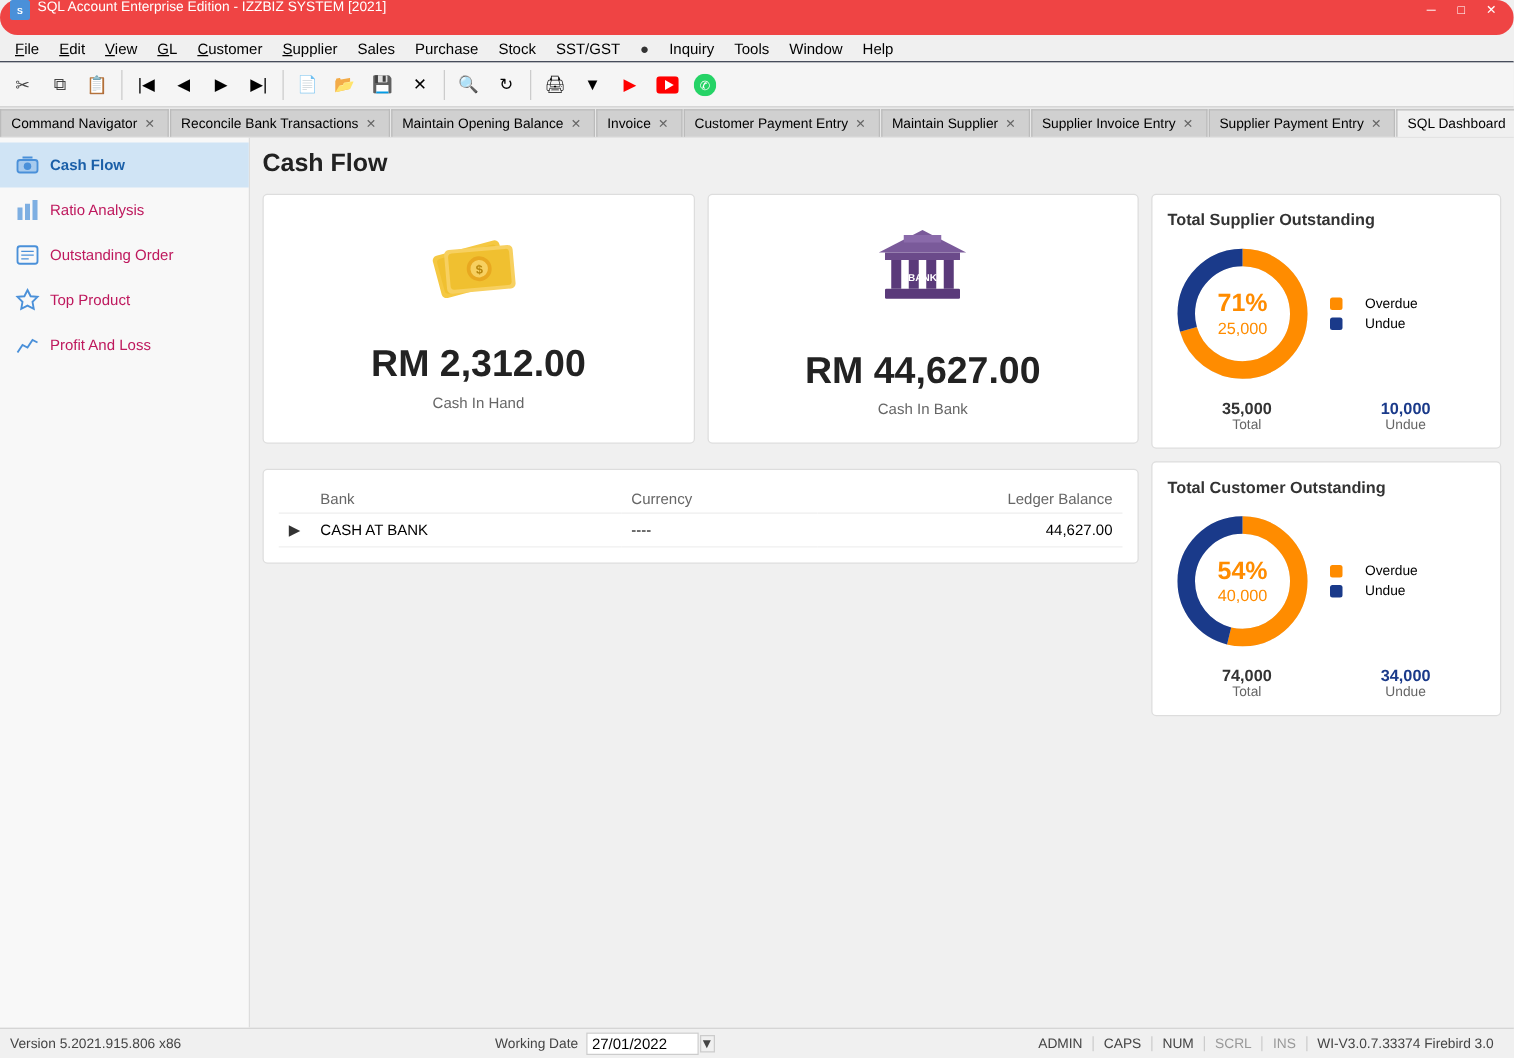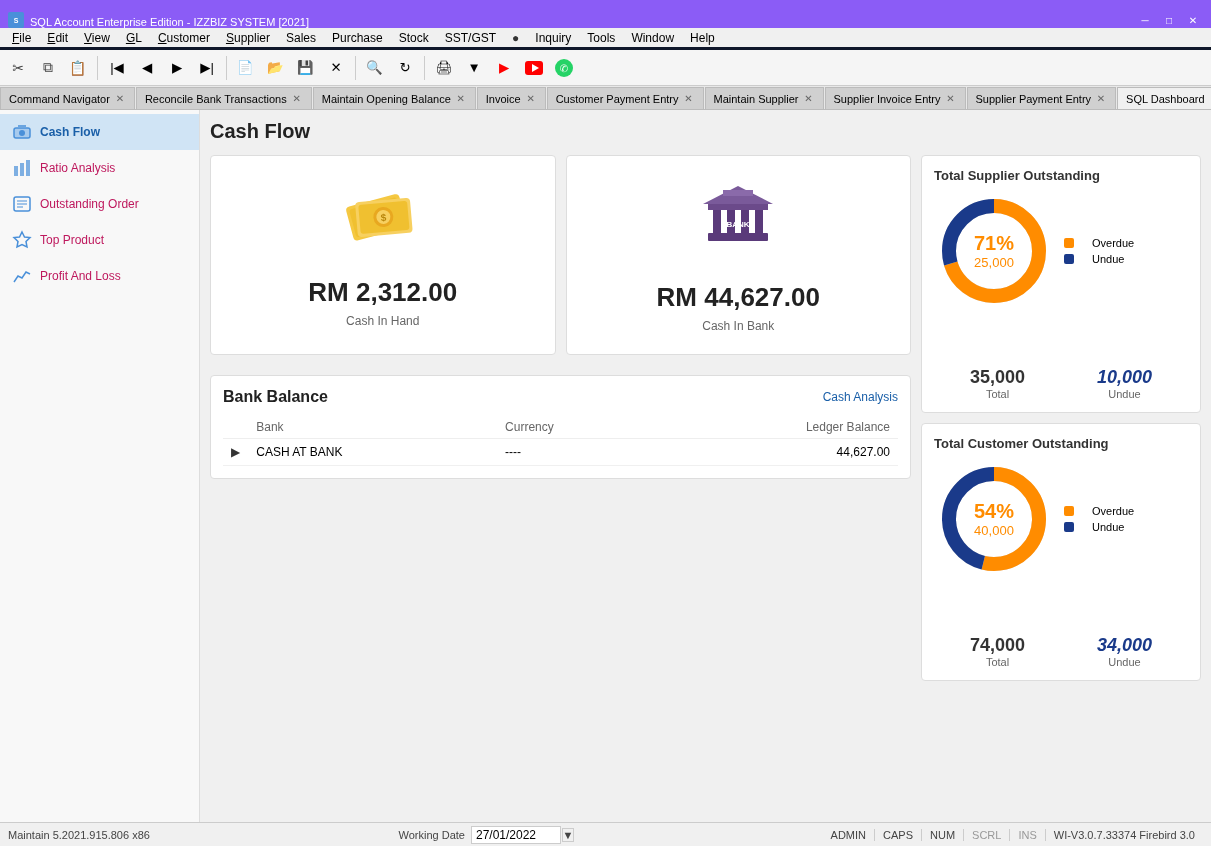--- a/index.html
+++ b/index.html
@@ -1,26 +1,26 @@
 <!DOCTYPE html>
 <html><head>
   <meta charset="utf-8">
   <style>
     * { margin: 0; padding: 0; box-sizing: border-box; }
     body { font-family: 'Segoe UI', Tahoma, Geneva, Verdana, sans-serif; font-size: 12px; background: #f0f0f0; width: 1211px; height: 846px; overflow: hidden; }
     
     
-    .title-bar { background: #8b5cf6; color: white; height: 28px; display: flex; align-items: flex-end; padding: 0 8px; font-size: 12px; }
+    .title-bar { background: #ef4444; color: white; height: 28px; display: flex; align-items: flex-start; padding: 0 8px; font-size: 12px; border-radius: 14px; }
     .title-bar .app-icon { width: 16px; height: 16px; background: #4a90d9; border-radius: 2px; margin-right: 6px; display: flex; align-items: center; justify-content: center; font-size: 9px; color: white; }
     .title-bar .title-text { flex: 1; font-size: 11px; }
     .title-bar .window-controls { display: flex; gap: 4px; }
     .title-bar .win-btn { width: 20px; height: 16px; background: transparent; border: none; color: white; cursor: pointer; display: flex; align-items: center; justify-content: center; font-size: 10px; }
     
     
-    .menu-bar { background: #f0f0f0; border-bottom: 3px solid #0f172a; height: 22px; display: flex; align-items: center; padding: 0 4px; }
+    .menu-bar { background: #f0f0f0; border-bottom: 1px solid #0f172a; height: 22px; display: flex; align-items: center; padding: 0 4px; }
     .menu-item { padding: 2px 8px; cursor: pointer; font-size: 12px; }
     
     
     .toolbar { background: #f5f5f5; border-bottom: 1px solid #ccc; height: 36px; display: flex; align-items: center; padding: 0 4px; gap: 2px; }
     .toolbar-btn { width: 28px; height: 28px; border: 1px solid transparent; background: transparent; cursor: pointer; display: flex; align-items: center; justify-content: center; border-radius: 2px; }
     .toolbar-sep { width: 1px; height: 24px; background: #ccc; margin: 0 3px; }
     .toolbar-icon { font-size: 14px; color: #444; }
     
     
     .tabs-bar { background: #e8e8e8; border-bottom: 1px solid #bbb; height: 24px; display: flex; align-items: flex-end; padding: 0 0; overflow-x: auto; }
@@ -39,43 +39,43 @@
     .sidebar-icon { width: 20px; height: 20px; display: flex; align-items: center; justify-content: center; }
     
     
     .content-area { flex: 1; background: #f0f0f0; padding: 10px; overflow-y: auto; }
     .page-title { font-size: 20px; font-weight: bold; color: #222; margin-bottom: 12px; }
     
     
     .cards-row { display: flex; gap: 10px; margin-bottom: 10px; }
     .cash-card { flex: 1; background: white; border: 1px solid #ddd; border-radius: 4px; padding: 20px; display: flex; flex-direction: column; align-items: center; justify-content: center; min-height: 200px; }
     .cash-icon { font-size: 60px; margin-bottom: 20px; }
-    .cash-amount { font-size: 26px; font-weight: bold; color: #222; margin-bottom: 6px; }
+    .cash-amount { font-size: 30px; font-weight: bold; color: #222; margin-bottom: 6px; }
     .cash-label { font-size: 12px; color: #666; font-weight: 500; }
     
     
     .right-panel { width: 280px; display: flex; flex-direction: column; gap: 10px; }
     .chart-card { background: white; border: 1px solid #ddd; border-radius: 4px; padding: 12px; }
     .chart-title { font-size: 13px; font-weight: bold; color: #333; margin-bottom: 8px; }
     
     
     .donut-container { display: flex; align-items: center; gap: 10px; }
     .donut-chart { position: relative; width: 120px; height: 120px; flex-shrink: 0; }
     .donut-center { position: absolute; top: 50%; left: 50%; transform: translate(-50%, -50%); text-align: center; }
     .donut-percent { font-size: 20px; font-weight: bold; color: #ff8c00; }
     .donut-value { font-size: 13px; font-weight: normal; color: #ff8c00; }
     .donut-legend { display: flex; flex-direction: column; gap: 4px; font-size: 11px; }
     .legend-item { display: flex; align-items: center; gap: 18px; }
     .legend-dot { width: 10px; height: 10px; border-radius: 2px; }
     
     .donut-stats { display: flex; justify-content: space-around; margin-top: 8px; text-align: center; }
     .stat-item { display: flex; flex-direction: column; }
-    .stat-value { font-size: 18px; font-weight: bold; color: #333; margin-top: 48px; }
+    .stat-value { font-size: 13px; font-weight: bold; color: #333; }
     .stat-label { font-size: 11px; color: #666; }
-    .stat-value.blue { color: #1a3a8a; font-style: italic; }
+    .stat-value.blue { color: #1a3a8a; }
     
     
     .bank-card { background: white; border: 1px solid #ddd; border-radius: 4px; padding: 12px; margin-bottom: 10px; }
     .bank-header { display: flex; justify-content: space-between; align-items: center; margin-bottom: 10px; }
     .bank-title { font-size: 16px; font-weight: bold; color: #222; }
     .cash-analysis-link { color: #1a5fa8; font-size: 12px; cursor: pointer; text-decoration: none; }
     .bank-table { width: 100%; border-collapse: collapse; font-size: 12px; }
     .bank-table th { text-align: left; padding: 4px 8px; color: #666; font-weight: normal; border-bottom: 1px solid #eee; }
     .bank-table td { padding: 6px 8px; border-bottom: 1px solid #f0f0f0; }
     
@@ -351,24 +351,20 @@
                 <rect x="25" y="12" width="30" height="6" fill="#8a6aaa"></rect>
                 <text x="40" y="49" text-anchor="middle" font-size="8" fill="white" font-weight="bold">BANK</text>
               </svg>
             </div>
             <div class="cash-amount">RM 44,627.00</div>
             <div class="cash-label">Cash In Bank</div>
           </div>
         </div>
 
         <div class="bank-card">
-          <div class="bank-header">
-            <span class="bank-title">Bank Balance</span>
-            <a class="cash-analysis-link">Cash Analysis</a>
-          </div>
           <table class="bank-table">
             <thead>
               <tr>
                 <th style="width:20px"></th>
                 <th>Bank</th>
                 <th>Currency</th>
                 <th style="text-align:right">Ledger Balance</th>
               </tr>
             </thead>
             <tbody>
@@ -462,21 +458,21 @@
               <span class="stat-label">Undue</span>
             </div>
           </div>
         </div>
       </div>
     </div>
   </div>
 </div>
 
 <div class="status-bar">
-  <span>Maintain 5.2021.915.806 x86</span>
+  <span>Version 5.2021.915.806 x86</span>
   <span style="flex:1"></span>
   <span style="margin-right:6px">Working Date</span>
   <input type="text" style="width: 90px; font-size: 12px; border: 1px solid rgb(204, 204, 204); padding: 1px 4px;" value="27/01/2022">
   <span style="width:12px; font-size:11px; cursor:pointer; display:inline-flex; align-items:center; justify-content:center; border:1px solid #ccc; margin-left:1px;">▼</span>
   <span style="flex:1"></span>
   <div class="status-section">
     <span>ADMIN</span>
   </div>
   <div class="status-section">
     <span>CAPS</span>

